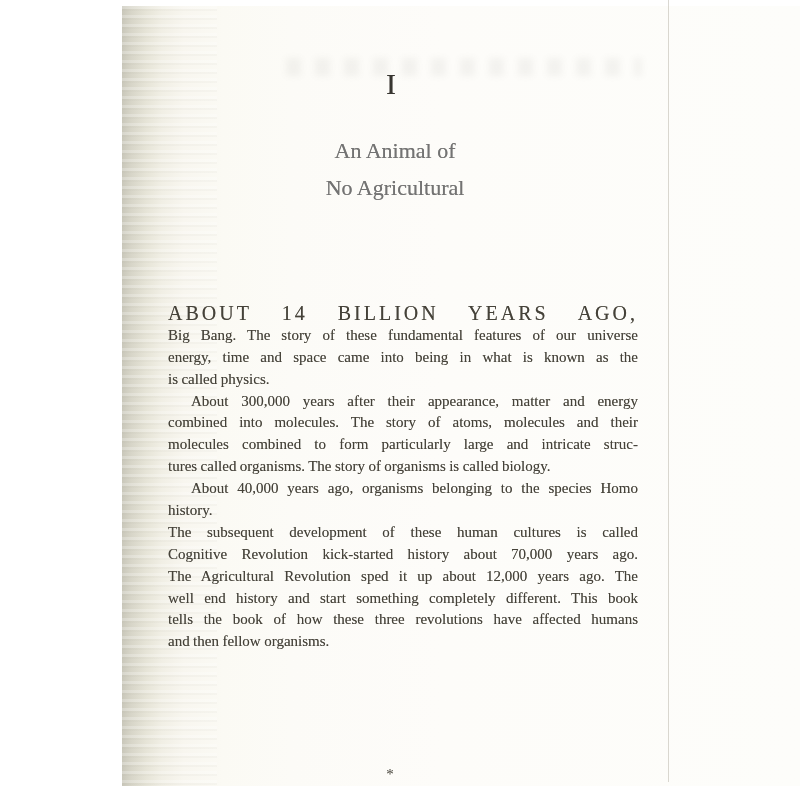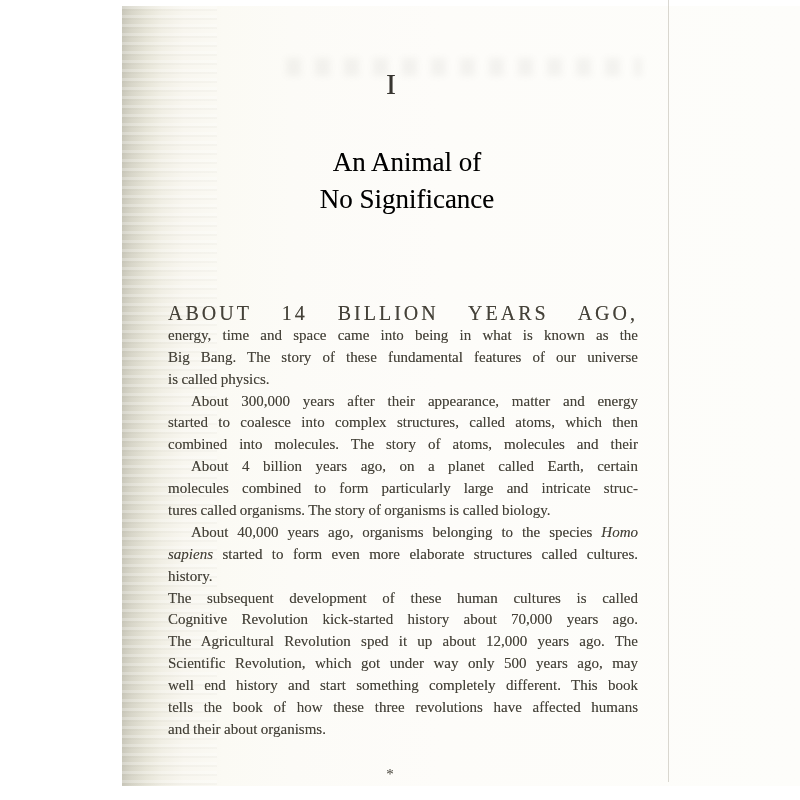--- a/index.html
+++ b/index.html
@@ -83,26 +83,26 @@
     font-size: 30px;
     line-height: 32px;
     color: #383631;
     text-shadow: 0 0 0.4px rgba(56,54,49,0.55);
   }
   .chapter-title {
     position: absolute;
     top: 128px;
     left: 0;
     width: 446px;
-    margin: 16px;
+    margin: 4px;
     text-align: center;
     font-weight: 400;
-    font-size: 27px;
+    font-size: 22px;
     line-height: 37px;
-    color: #000000;
+    color: #737373;
     text-shadow: 0 0 0.4px rgba(59,57,52,0.5);
   }
   .body-text {
     position: absolute;
     top: 283px;
     left: 0;
     width: 470px;
   }
   .line {
     font-size: 15px;
@@ -116,21 +116,21 @@
     word-spacing: -0.3px;
   }
   .line.last { text-align-last: left; }
   .line.indent { text-indent: 23px; }
   .line.lead {
     font-size: 20px;
     letter-spacing: 3px;
     word-spacing: 2px;
     margin-top: 20px;
   }
-  .line .it { font-style: italic; }
+  .line .it { }
   .section-break {
     position: absolute;
     top: 766px;
     left: 0;
     width: 444px; 
     text-align: center;
     font-size: 15px;
     color: #454239;
   }
 </style>
@@ -140,41 +140,37 @@
 <div class="scan-root">
   <div class="page-bg"></div>
   <div class="edge-line"></div>
   <div class="ghost"></div>
 
   <div class="content">
     <div class="chapter-number">I</div>
 
     <h1 class="chapter-title">
       <span>An Animal of</span><br>
-      <span>No Significance</span>
+      <span>No Agricultural</span>
     </h1>
 
     <div class="body-text" id="body-text">
         <div class="line lead"><span>ABOUT 14 BILLION YEARS AGO, MATTER,</span></div>
+        <div class="line"><span>Big Bang. The story of these fundamental features of our universe</span></div>
         <div class="line"><span>energy, time and space came into being in what is known as the</span></div>
-        <div class="line"><span>Big Bang. The story of these fundamental features of our universe</span></div>
         <div class="line last"><span>is called physics.</span></div>
         <div class="line indent"><span>About 300,000 years after their appearance, matter and energy</span></div>
-        <div class="line"><span>started to coalesce into complex structures, called atoms, which then</span></div>
         <div class="line"><span>combined into molecules. The story of atoms, molecules and their</span></div>
-        <div class="line indent"><span>About 4 billion years ago, on a planet called Earth, certain</span></div>
         <div class="line"><span>molecules combined to form particularly large and intricate struc-</span></div>
         <div class="line last"><span>tures called organisms. The story of organisms is called biology.</span></div>
         <div class="line indent"><span>About 40,000 years ago, organisms belonging to the species </span><span class="it">Homo</span></div>
-        <div class="line"><span class="it">sapiens</span><span> started to form even more elaborate structures called cultures.</span></div>
         <div class="line last"><span>history.</span></div>
         <div class="line"><span>The subsequent development of these human cultures is called</span></div>
         <div class="line"><span>Cognitive Revolution kick-started history about 70,000 years ago.</span></div>
         <div class="line"><span>The Agricultural Revolution sped it up about 12,000 years ago. The</span></div>
-        <div class="line"><span>Scientific Revolution, which got under way only 500 years ago, may</span></div>
         <div class="line"><span>well end history and start something completely different. This book</span></div>
         <div class="line"><span>tells the book of how these three revolutions have affected humans</span></div>
-        <div class="line last"><span>and their about organisms.</span></div>
+        <div class="line last"><span>and then fellow organisms.</span></div>
       </div>
 
     <div class="section-break">*</div>
   </div>
 </div>
 
 </body></html>

